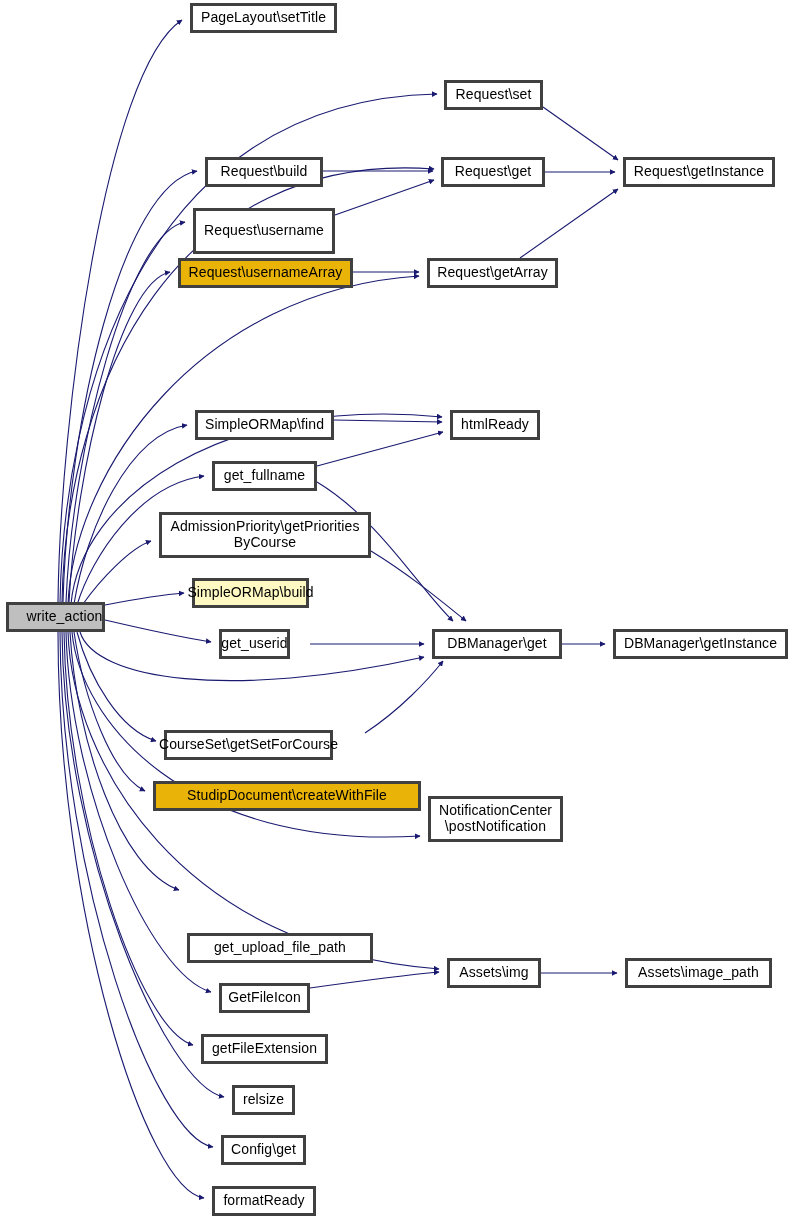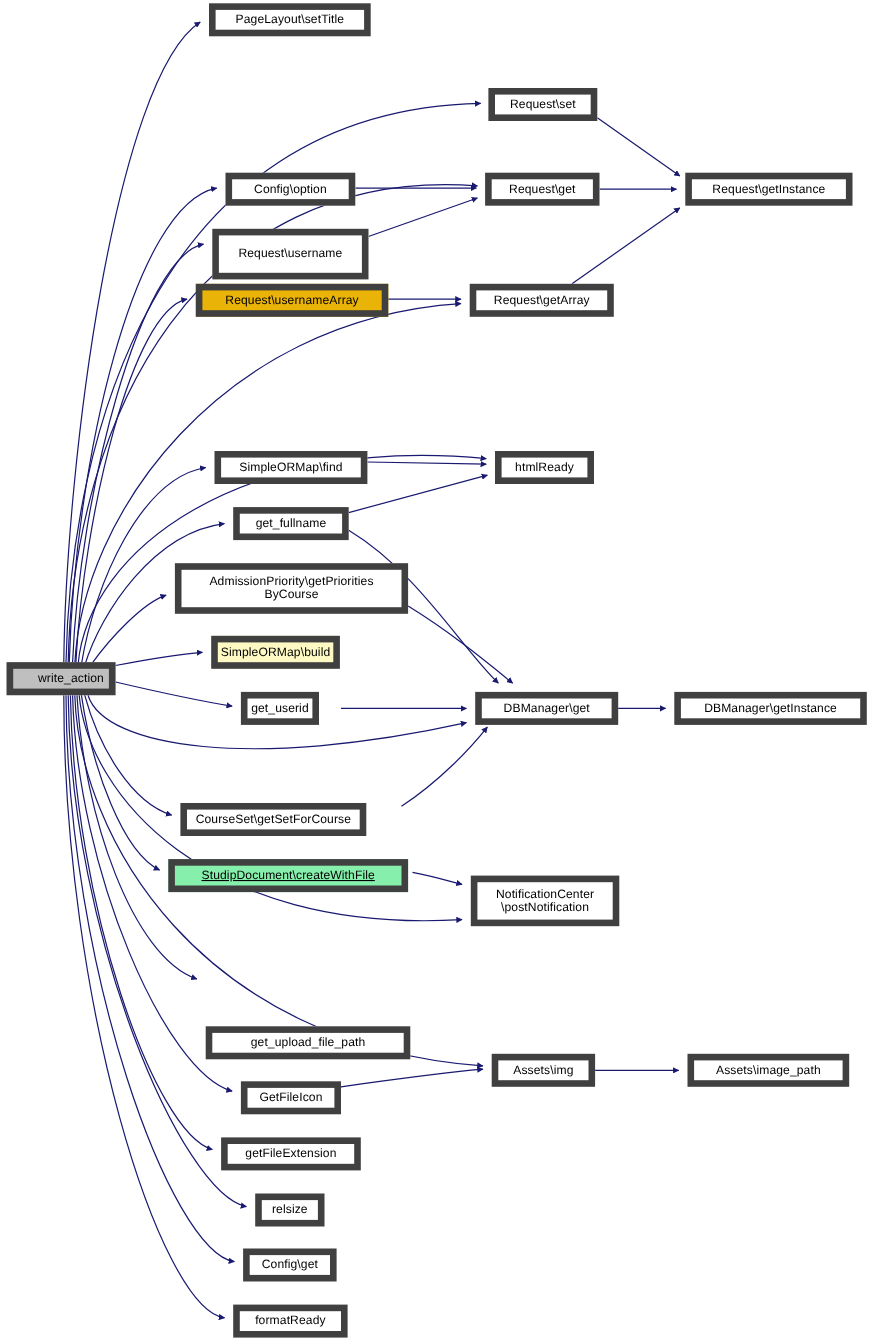--- a/index.html
+++ b/index.html
@@ -21,24 +21,24 @@
     position: absolute;
     left: 0;
     top: 0;
     width: 792px;
     height: 1219px;
     pointer-events: none;
   }
   .node {
     position: absolute;
     box-sizing: border-box;
-    border: 6px solid #d946ef;
+    border: 3px solid #d946ef;
     background: #ffffff;
     color: #000000;
-    font-size: 11px;
+    font-size: 14px;
     line-height: 1.12;
     display: flex;
     align-items: center;
     justify-content: center;
     text-align: center;
     white-space: pre-line;
     letter-spacing: 0.1px;
   }
   .node.root {
     background: #bfbfbf;
@@ -98,37 +98,37 @@
       <path d="M 557,644 L 605,644"></path>
       <path d="M 375,793 C 396,797 408,801 420,804"></path>
       <path d="M 310,988 C 360,981 405,975 439,972"></path>
       <path d="M 541,973 L 617,973"></path>
     </g>
   </svg>
 
   <div class="node root" style="left: 6px; top: 602px; width: 99px; height: 30px; border-color: rgb(64, 64, 64); background: rgb(191, 191, 191);">write_action</div>
   <div class="node" style="left: 190px; top: 3px; width: 147px; height: 30px; border-color: rgb(64, 64, 64); background: rgb(255, 255, 255);">PageLayout\setTitle</div>
   <div class="node" style="left: 444px; top: 80px; width: 99px; height: 30px; border-color: rgb(64, 64, 64); background: rgb(255, 255, 255);">Request\set</div>
-  <div class="node" style="left: 205px; top: 157px; width: 118px; height: 30px; border-color: rgb(64, 64, 64); background: rgb(255, 255, 255);">Config\option</div>
+  <div class="node" style="left: 205px; top: 157px; width: 118px; height: 30px; border-color: rgb(64, 64, 64); background: rgb(255, 255, 255);">Request\build</div>
   <div class="node" style="left: 441px; top: 157px; width: 104px; height: 30px; border-color: rgb(64, 64, 64); background: rgb(255, 255, 255);">Request\get</div>
   <div class="node" style="left: 623px; top: 157px; width: 152px; height: 30px; border-color: rgb(64, 64, 64); background: rgb(255, 255, 255);">Request\getInstance</div>
   <div class="node" style="left: 193px; top: 208px; width: 142px; height: 46px; border-color: rgb(64, 64, 64); background: rgb(255, 255, 255);">Request\username</div>
   <div class="node" style="left: 178px; top: 258px; width: 175px; height: 30px; border-color: rgb(64, 64, 64); background: #eab308;">Request\usernameArray</div>
   <div class="node" style="left: 427px; top: 258px; width: 131px; height: 30px; border-color: rgb(64, 64, 64); background: rgb(255, 255, 255);">Request\getArray</div>
   <div class="node" style="left: 195px; top: 410px; width: 139px; height: 30px; border-color: rgb(64, 64, 64); background: rgb(255, 255, 255);">SimpleORMap\find</div>
   <div class="node" style="left: 450px; top: 410px; width: 90px; height: 30px; border-color: rgb(64, 64, 64); background: rgb(255, 255, 255);">htmlReady</div>
   <div class="node" style="left: 212px; top: 461px; width: 105px; height: 30px; border-color: rgb(64, 64, 64); background: rgb(255, 255, 255);">get_fullname</div>
   <div class="node" style="left: 159px; top: 512px; width: 212px; height: 46px; border-color: rgb(64, 64, 64); background: rgb(255, 255, 255);">AdmissionPriority\getPriorities
 ByCourse</div>
   <div class="node" style="left: 192px; top: 578px; width: 117px; height: 30px; border-color: rgb(64, 64, 64); background: #fef9c3;">SimpleORMap\build</div>
   <div class="node" style="left: 219px; top: 629px; width: 71px; height: 30px; border-color: rgb(64, 64, 64); background: rgb(255, 255, 255);">get_userid</div>
   <div class="node" style="left: 432px; top: 629px; width: 130px; height: 30px; border-color: rgb(64, 64, 64); background: rgb(255, 255, 255);">DBManager\get</div>
   <div class="node" style="left: 613px; top: 629px; width: 175px; height: 30px; border-color: rgb(64, 64, 64); background: rgb(255, 255, 255);">DBManager\getInstance</div>
   <div class="node" style="left: 164px; top: 730px; width: 169px; height: 30px; border-color: rgb(64, 64, 64); background: rgb(255, 255, 255);">CourseSet\getSetForCourse</div>
-  <div class="node" style="left: 153px; top: 781px; width: 218px; height: 30px; border-color: rgb(64, 64, 64); background: #86efac; text-decoration: underline;">StudipDocument\createWithFile</div>
+  <div class="node" style="left: 153px; top: 781px; width: 268px; height: 30px; border-color: rgb(64, 64, 64); background: #eab308;">StudipDocument\createWithFile</div>
   <div class="node" style="left: 428px; top: 796px; width: 135px; height: 46px; border-color: rgb(64, 64, 64); background: rgb(255, 255, 255);">NotificationCenter
 \postNotification</div>
   <div class="node" style="left: 187px; top: 933px; width: 186px; height: 30px; border-color: rgb(64, 64, 64); background: rgb(255, 255, 255);">get_upload_file_path</div>
   <div class="node" style="left: 447px; top: 958px; width: 94px; height: 30px; border-color: rgb(64, 64, 64); background: rgb(255, 255, 255);">Assets\img</div>
   <div class="node" style="left: 625px; top: 958px; width: 147px; height: 30px; border-color: rgb(64, 64, 64); background: rgb(255, 255, 255);">Assets\image_path</div>
   <div class="node" style="left: 219px; top: 983px; width: 91px; height: 30px; border-color: rgb(64, 64, 64); background: rgb(255, 255, 255);">GetFileIcon</div>
   <div class="node" style="left: 201px; top: 1034px; width: 127px; height: 30px; border-color: rgb(64, 64, 64); background: rgb(255, 255, 255);">getFileExtension</div>
   <div class="node" style="left: 232px; top: 1085px; width: 63px; height: 30px; border-color: rgb(64, 64, 64); background: rgb(255, 255, 255);">relsize</div>
   <div class="node" style="left: 221px; top: 1135px; width: 85px; height: 30px; border-color: rgb(64, 64, 64); background: rgb(255, 255, 255);">Config\get</div>
   <div class="node" style="left: 212px; top: 1186px; width: 104px; height: 30px; border-color: rgb(64, 64, 64); background: rgb(255, 255, 255);">formatReady</div>

